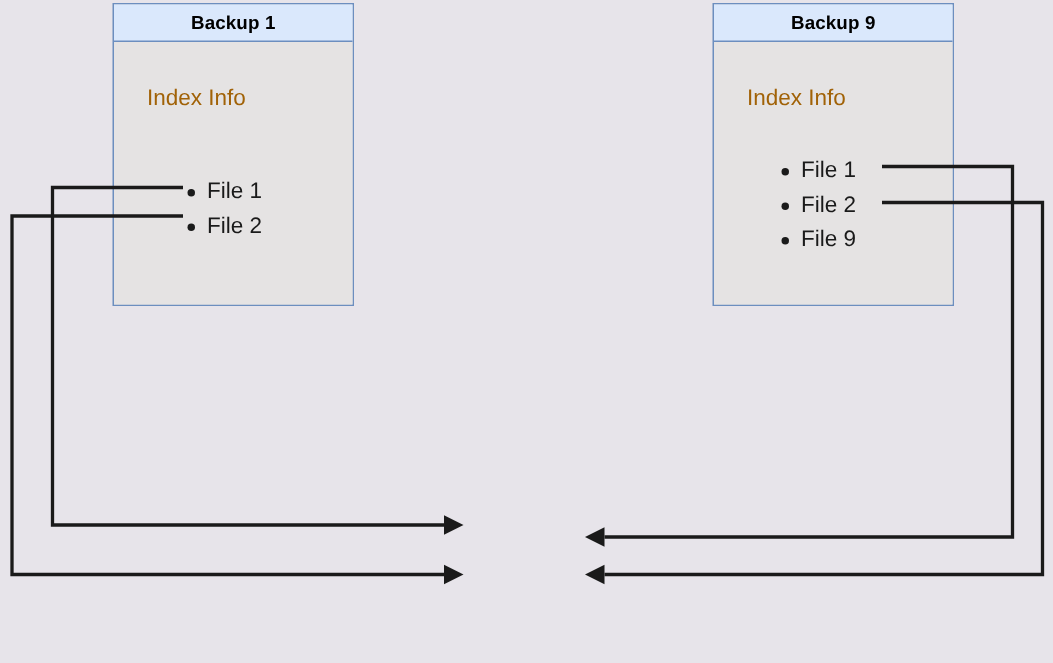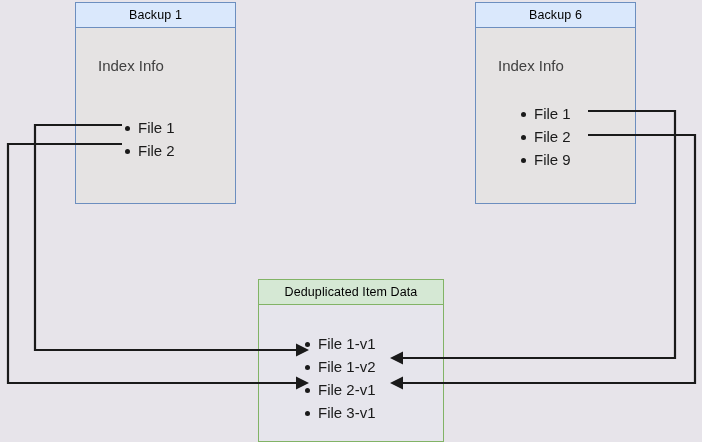--- a/index.html
+++ b/index.html
@@ -34,21 +34,21 @@
   .box.green {
     border: 1.5px solid #82b366;
   }
   .box-header {
     box-sizing: border-box;
     height: 25px;
     display: flex;
     align-items: center;
     justify-content: center;
     font-size: 12.5px;
-    font-weight: normal;
+    font-weight: bold;
     color: #000000;
     letter-spacing: 0.1px;
   }
   .box.blue > .box-header {
     background: #dae8fc;
     border-bottom: 1.5px solid #6c8ebf;
   }
   .box.green > .box-header {
     background: #d5e8d4;
     border-bottom: 1.5px solid #82b366;
@@ -57,21 +57,21 @@
     position: relative;
     height: calc(100% - 25px);
     background: #e5e3e3;
   }
   .box.green > .box-body {
     background: #e6e5ec;
   }
   .index-label {
     position: absolute;
     font-size: 15px;
-    color: #404040;
+    color: #a16207;
     white-space: nowrap;
   }
   .bullet-list {
     position: absolute;
     margin: 0;
     padding: 0;
     list-style: none;
   }
   .bullet-list li {
     position: relative;
@@ -122,42 +122,31 @@
     <div class="box-body">
       <div class="index-label" style="left:22px; top:29px;">Index Info</div>
       <ul class="bullet-list" style="left:48px; top:88px;">
         <li>File 1</li>
         <li>File 2</li>
       </ul>
     </div>
   </div>
 
   <div class="box blue" style="left:475px; top:2px; width:161px; height:202px;">
-    <div class="box-header">Backup 6</div>
+    <div class="box-header">Backup 9</div>
     <div class="box-body">
       <div class="index-label" style="left:22px; top:29px;">Index Info</div>
       <ul class="bullet-list" style="left:44px; top:74px;">
         <li>File 1</li>
         <li>File 2</li>
         <li>File 9</li>
       </ul>
     </div>
   </div>
 
-  <div class="box green" style="left:258px; top:279px; width:186px; height:163px;">
-    <div class="box-header">Deduplicated Item Data</div>
-    <div class="box-body">
-      <ul class="bullet-list" style="left:45px; top:27px;">
-        <li>File 1-v1</li>
-        <li>File 1-v2</li>
-        <li>File 2-v1</li>
-        <li>File 3-v1</li>
-      </ul>
-    </div>
-  </div>
 
   <svg class="connectors" viewBox="0 0 702 442">
 
     <g>
       <path d="M 122 125 L 35 125 L 35 350 L 296 350"></path>
       <polygon points="296,343.5 309,350 296,356.5"></polygon>
     </g>
 
     <g>
       <path d="M 122 144 L 8 144 L 8 383 L 296 383"></path>

